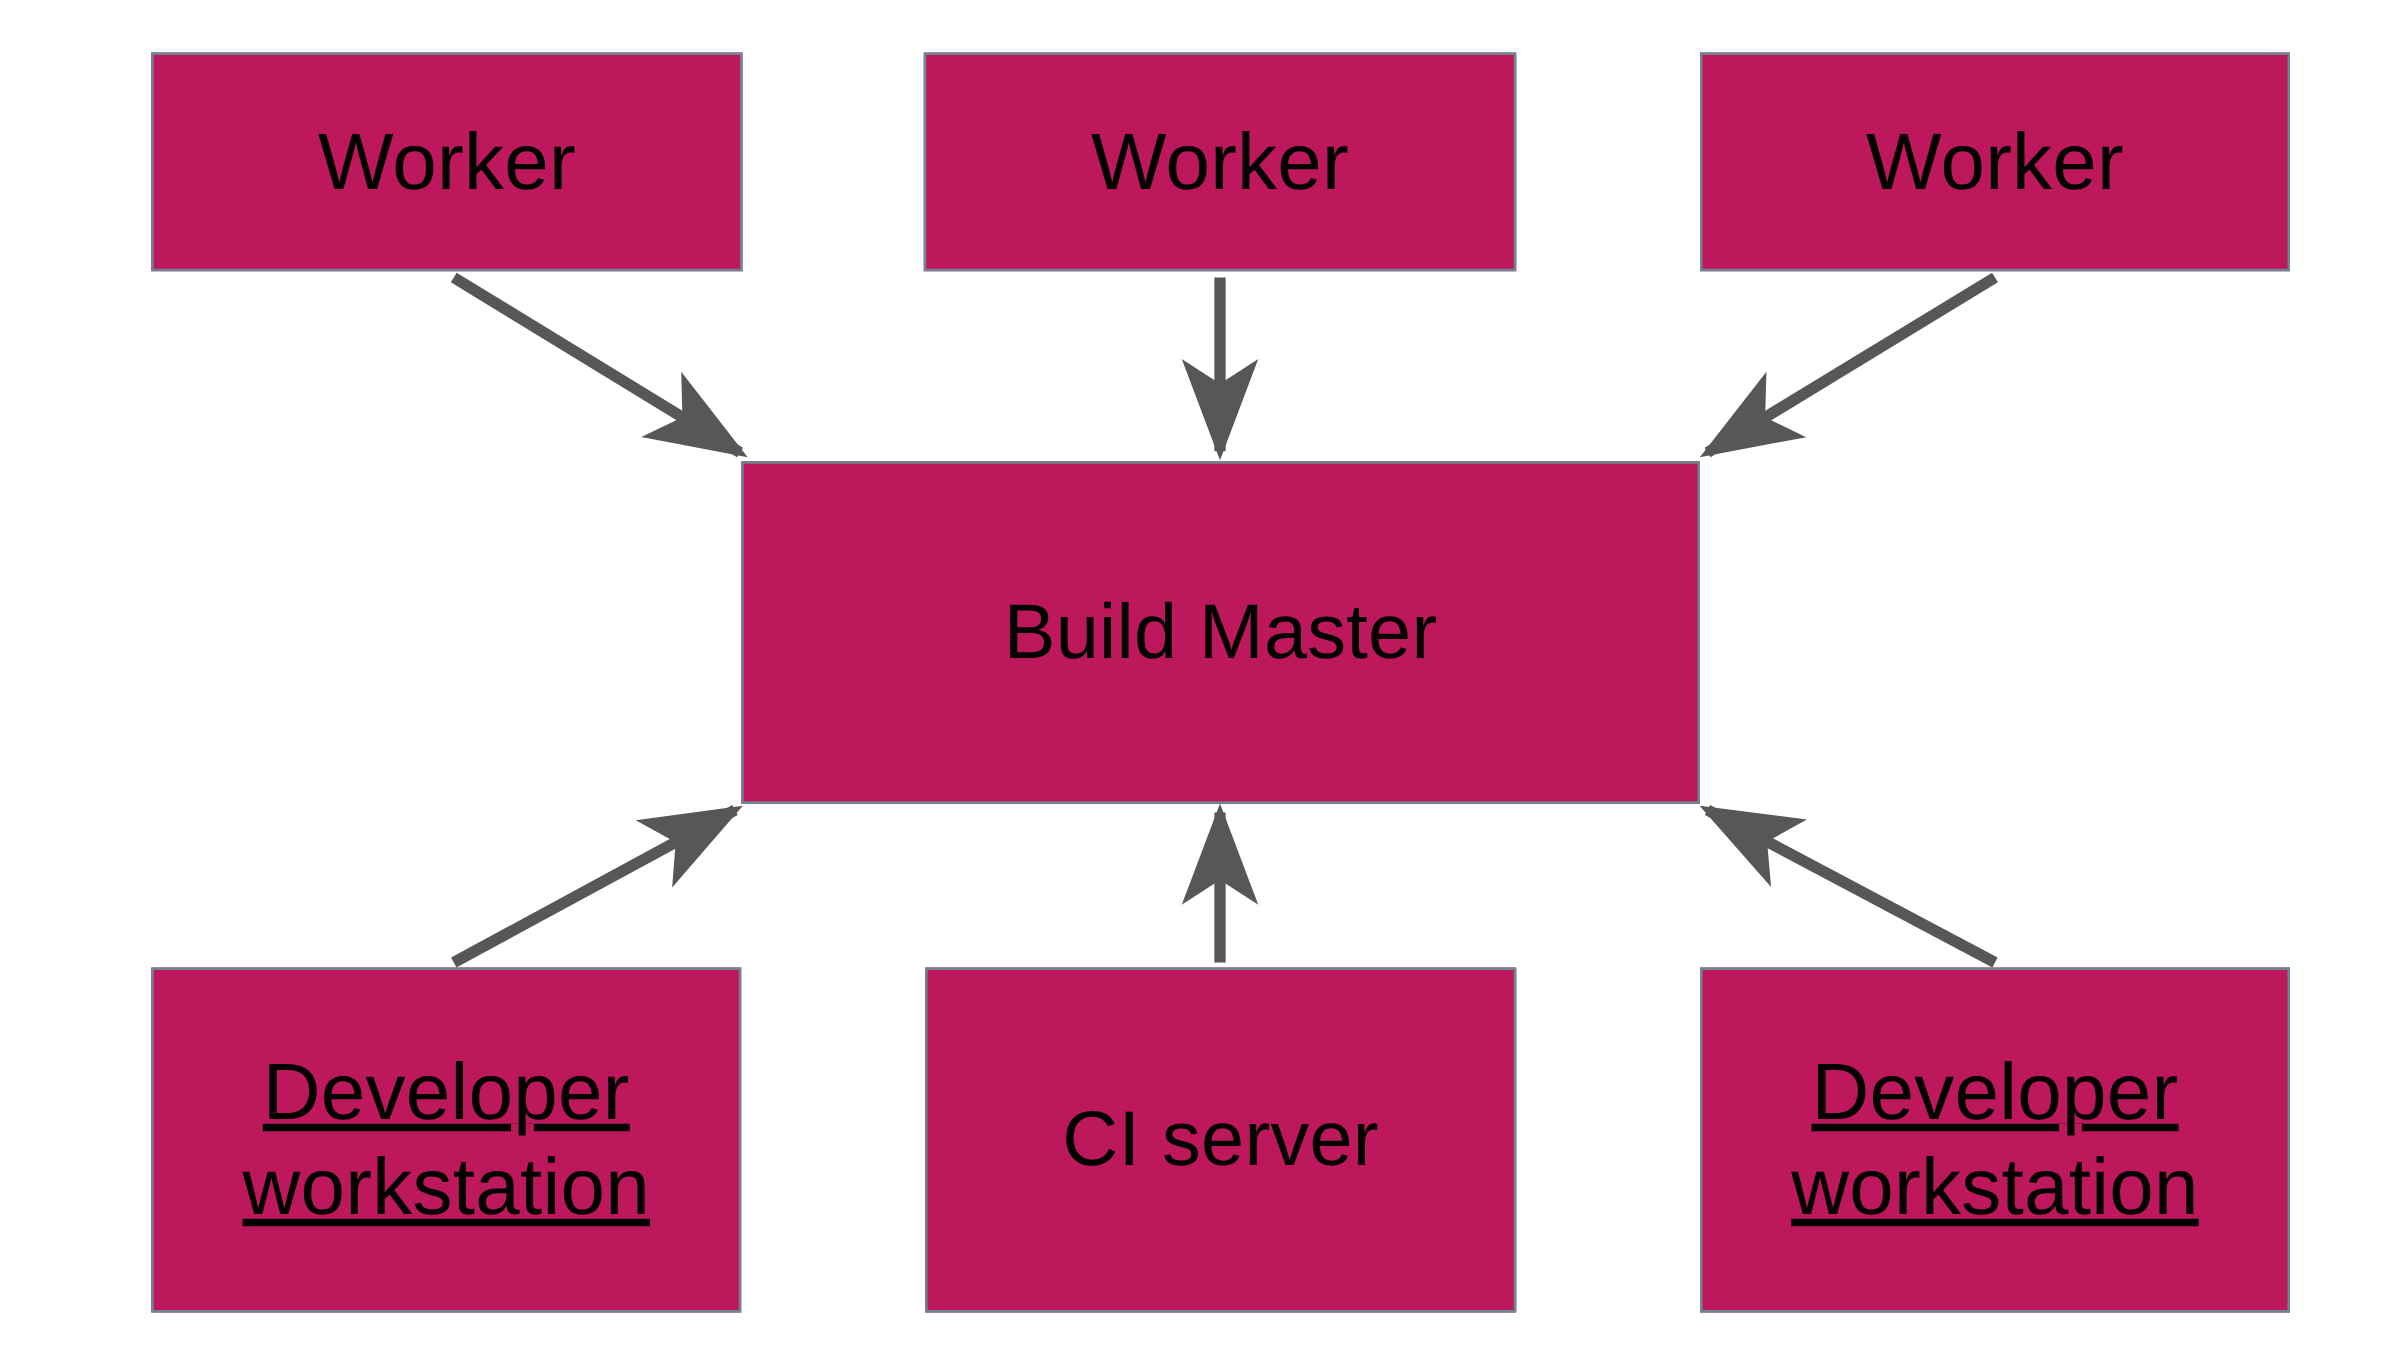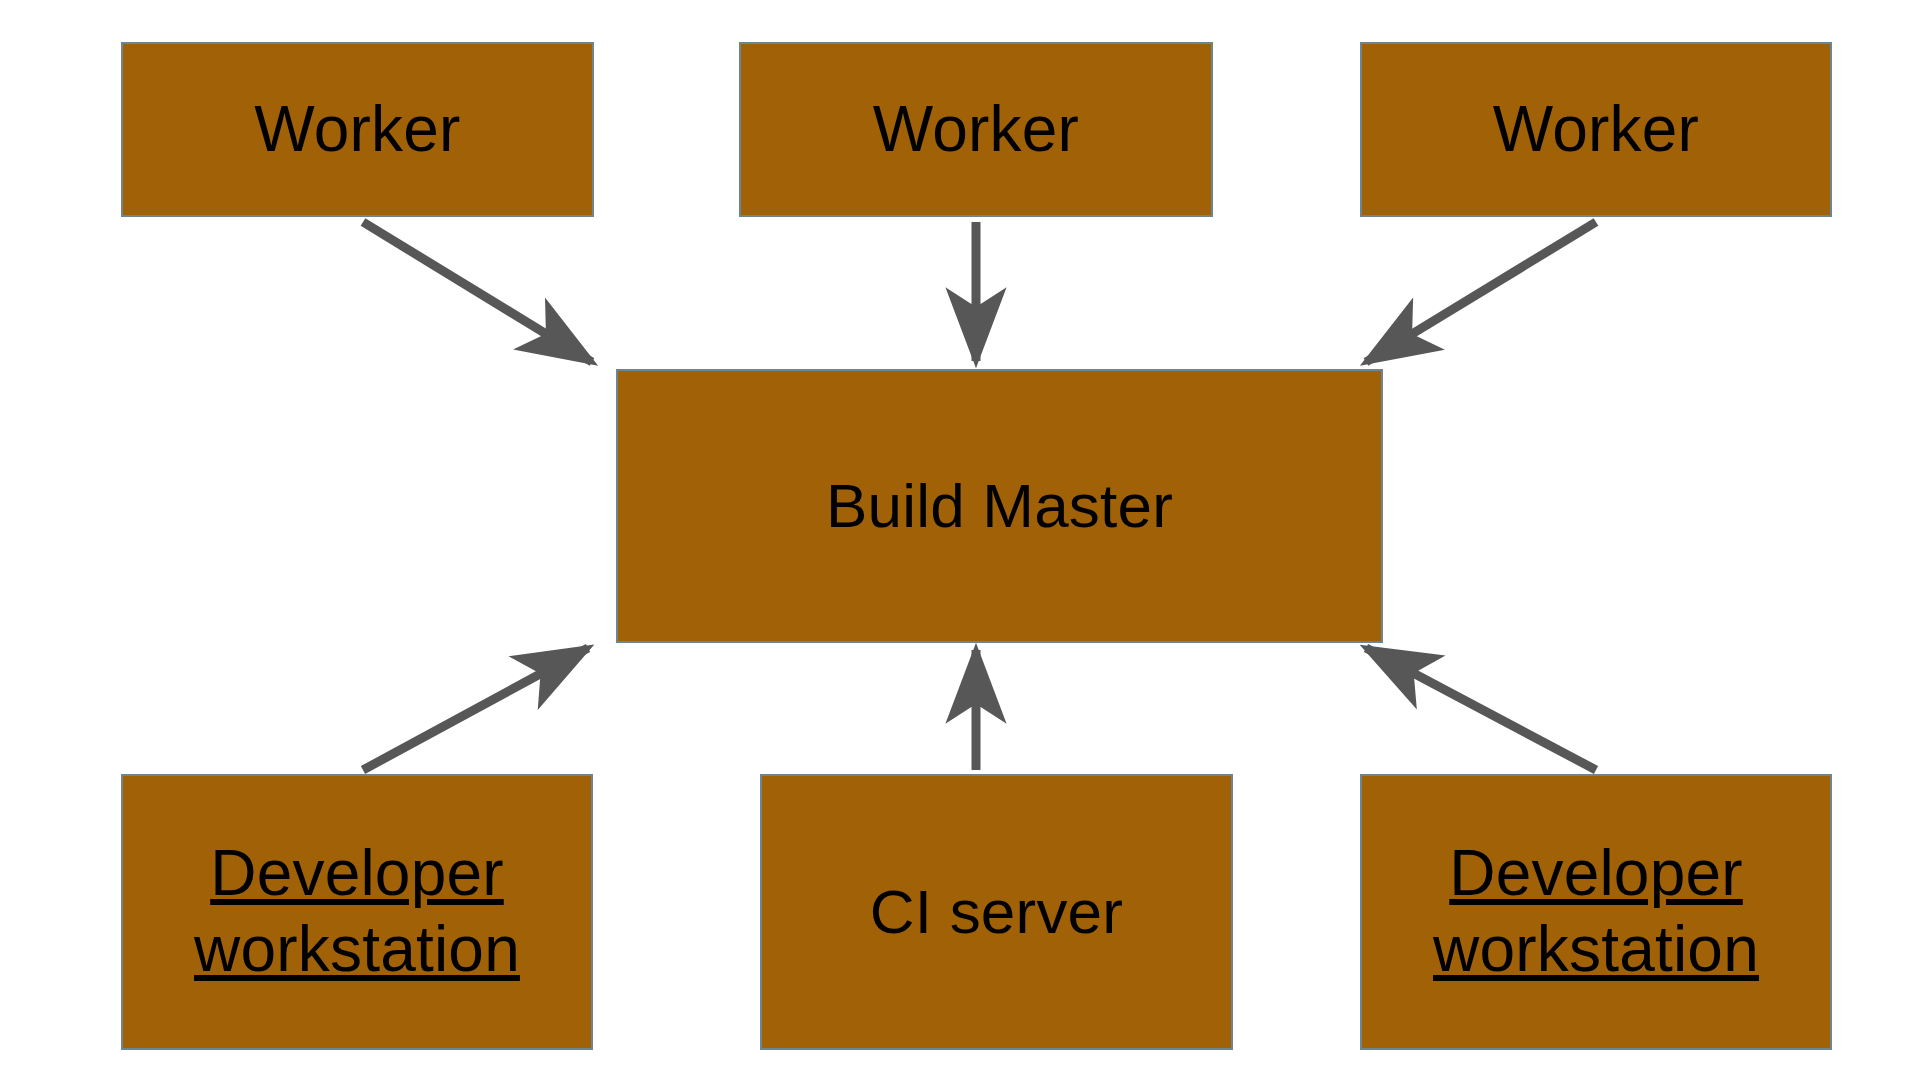--- a/index.html
+++ b/index.html
@@ -22,21 +22,21 @@
     position: absolute;
     left: 0;
     top: 0;
     width: 1910px;
     height: 1090px;
     pointer-events: none;
   }
   .node {
     position: absolute;
     box-sizing: border-box;
-    background: #a16207;
+    background: #be185d;
     border: 2px solid #6b8591;
     display: flex;
     align-items: center;
     justify-content: center;
     text-align: center;
   }
   .node-label {
     color: #000000;
     font-weight: 400;
     line-height: 1.18;
@@ -45,23 +45,23 @@
   }
   .size-worker  { font-size: 64px; }
   .size-master  { font-size: 62px; }
   .size-station { font-size: 64px; text-decoration: underline; }
   .size-ci      { font-size: 62px; }
 
   
   #node-worker-1      { left: 121px;  top: 42px;  width: 473px; height: 175px; }
   #node-worker-2      { left: 739px;  top: 42px;  width: 474px; height: 175px; }
   #node-worker-3      { left: 1360px; top: 42px;  width: 472px; height: 175px; }
-  #node-build-master  { left: 616px;  top: 369px; width: 767px; height: 274px; }
+  #node-build-master  { left: 593px;  top: 369px; width: 767px; height: 274px; }
   #node-dev-left      { left: 121px;  top: 774px; width: 472px; height: 276px; }
-  #node-ci-server     { left: 760px;  top: 774px; width: 473px; height: 276px; }
+  #node-ci-server     { left: 740px;  top: 774px; width: 473px; height: 276px; }
   #node-dev-right     { left: 1360px; top: 774px; width: 472px; height: 276px; }
 </style>
 </head>
 <body>
 
 <div id="canvas">
 
   <svg id="arrow-layer" viewBox="0 0 1910 1090" width="1910" height="1090" xmlns="http://www.w3.org/2000/svg">
     <defs>
       <marker id="arrowhead" markerWidth="10" markerHeight="10" refX="8.6" refY="3.6" orient="auto" markerUnits="strokeWidth">

